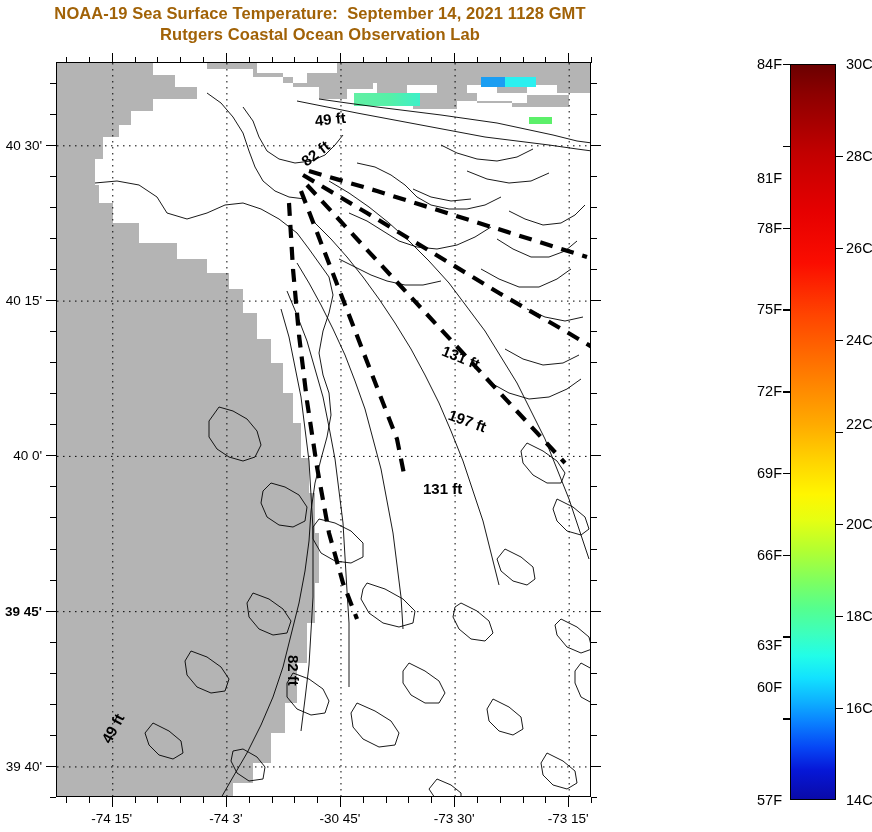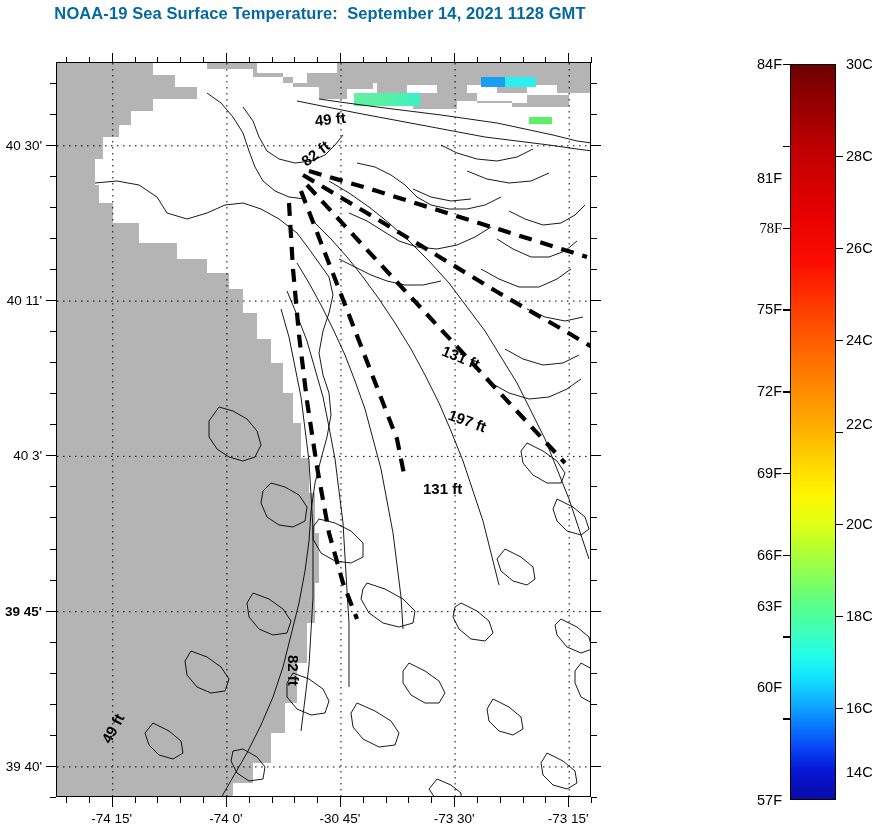--- a/index.html
+++ b/index.html
@@ -5,21 +5,21 @@
   html,body{margin:0;padding:0;background:#ffffff;}
   body{
     width:872px;height:832px;position:relative;overflow:hidden;
     font-family:"Liberation Sans","DejaVu Sans",sans-serif;
     -webkit-font-smoothing:none;
   }
 
   
   #title-block{
     position:absolute;left:0;top:3px;width:640px;text-align:center;
-    color:#0369a1;font-weight:bold;font-size:16.5px;line-height:21px;
+    color:#a16207;font-weight:bold;font-size:16.5px;line-height:21px;
     letter-spacing:0.1px;
   }
   #title-line1{white-space:pre;}
   #title-line2{white-space:pre;}
 
   
   #map-frame{
     position:absolute;left:56px;top:62px;width:535px;height:735px;
     border:1.2px solid #000;box-sizing:border-box;background:#ffffff;
     overflow:hidden;
@@ -88,20 +88,21 @@
     position:absolute;font-size:15px;font-weight:bold;color:#000;
     white-space:nowrap;transform-origin:left top;
     font-family:"Liberation Sans",sans-serif;
   }
 </style>
 </head>
 <body>
 
 <div id="title-block">
   <div id="title-line1">NOAA-19 Sea Surface Temperature:  September 14, 2021 1128 GMT</div>
+  <div id="title-line2">Rutgers Coastal Ocean Observation Lab</div>
 </div>
 
 <div id="map-frame">
   <div id="map-clip">
     <svg id="map-svg" width="535" height="735" viewBox="0 0 535 735">
 
       <g fill="#b4b4b4" stroke="none">
         <path d="M0,0 L96,0 L96,12 L118,12 L118,24 L140,24 L140,36 L96,36 L96,48
                  L74,48 L74,62 L62,62 L62,74 L46,74 L46,96 L38,96 L38,122
                  L42,122 L42,140 L56,140 L56,160 L82,160 L82,180 L120,180
@@ -369,29 +370,29 @@
     <div class="tick tick-y" style="top: 207.042px; left: 0px;"></div>
     <div class="tick tick-y" style="top: 175.986px; left: 0px;"></div>
     <div class="tick tick-y" style="top: 144.93px; left: 0px;"></div>
     <div class="tick tick-y" style="top: 113.873px; left: 0px;"></div>
     <div class="tick tick-y major" style="top: 82.8169px; left: 0px;"></div>
     <div class="tick tick-y" style="top: 51.7606px; left: 0px;"></div>
     <div class="tick tick-y" style="top: 20.7042px; left: 0px;"></div>
   </div>
 <div id="xlabels">
     <div class="xlabel" style="left: 111.78px; top: 811px;">-74 15'</div>
-    <div class="xlabel" style="left: 225.88px; top: 811px;">-74 0'</div>
+    <div class="xlabel" style="left: 225.88px; top: 811px;">-74 3'</div>
     <div class="xlabel" style="left: 339.98px; top: 811px;">-30 45'</div>
     <div class="xlabel" style="left: 454.08px; top: 811px;">-73 30'</div>
     <div class="xlabel" style="left: 568.18px; top: 811px;">-73 15'</div>
   </div>
 <div id="ylabels">
     <div class="ylabel" style="top: 144.817px; left: 0px; width: 42px;">40 30'</div>
-    <div class="ylabel" style="top: 300.099px; left: 0px; width: 42px;">40 11'</div>
-    <div class="ylabel" style="top: 455.38px; left: 0px; width: 42px;">40 3'</div>
+    <div class="ylabel" style="top: 300.099px; left: 0px; width: 42px;">40 15'</div>
+    <div class="ylabel" style="top: 455.38px; left: 0px; width: 42px;">40 0'</div>
     <div class="ylabel" style="top: 610.662px; left: 0px; width: 42px; font-weight: bold;">39 45'</div>
     <div class="ylabel" style="top: 765.944px; left: 0px; width: 42px;">39 40'</div>
   </div>
 
 <div id="colorbar-wrap">
   <div id="colorbar"></div>
   <div id="cb-c-ticks">
       <div class="cb-lab-r" style="top: 0px;">30C</div>
       <div class="cb-tick-r" style="top: 92px;"></div>
       <div class="cb-lab-r" style="top: 92px;">28C</div>
@@ -400,36 +401,36 @@
       <div class="cb-tick-r" style="top: 276px;"></div>
       <div class="cb-lab-r" style="top: 276px;">24C</div>
       <div class="cb-tick-r" style="top: 368px;"></div>
       <div class="cb-lab-r" style="top: 360px;">22C</div>
       <div class="cb-tick-r" style="top: 460px;"></div>
       <div class="cb-lab-r" style="top: 460px;">20C</div>
       <div class="cb-tick-r" style="top: 552px;"></div>
       <div class="cb-lab-r" style="top: 552px;">18C</div>
       <div class="cb-tick-r" style="top: 644px;"></div>
       <div class="cb-lab-r" style="top: 644px;">16C</div>
-      <div class="cb-lab-r" style="top: 708px; text-align: right;">14C</div>
+      <div class="cb-lab-r" style="top: 736px; text-align: right;">14C</div>
     </div>
   <div id="cb-f-ticks">
       <div class="cb-tick-l" style="top: 0px;"></div>
       <div class="cb-lab-l" style="top: 0px;">84F</div>
       <div class="cb-tick-l" style="top: 81.7778px;"></div>
       <div class="cb-lab-l" style="top: 81.7778px; margin-top: 32px;">81F</div>
       <div class="cb-tick-l" style="top: 163.556px;"></div>
-      <div class="cb-lab-l" style="top: 163.556px; font-family: Liberation Serif, serif;">78F</div>
+      <div class="cb-lab-l" style="top: 163.556px;">78F</div>
       <div class="cb-tick-l" style="top: 245.333px;"></div>
       <div class="cb-lab-l" style="top: 245.333px;">75F</div>
       <div class="cb-tick-l" style="top: 327.111px;"></div>
       <div class="cb-lab-l" style="top: 327.111px;">72F</div>
       <div class="cb-tick-l" style="top: 408.889px;"></div>
       <div class="cb-lab-l" style="top: 408.889px;">69F</div>
       <div class="cb-tick-l" style="top: 490.667px;"></div>
       <div class="cb-lab-l" style="top: 490.667px;">66F</div>
       <div class="cb-tick-l" style="top: 572.444px;"></div>
-      <div class="cb-lab-l" style="top: 542px;">63F</div>
+      <div class="cb-lab-l" style="top: 581px;">63F</div>
       <div class="cb-tick-l" style="top: 654.222px;"></div>
       <div class="cb-lab-l" style="top: 623px;">60F</div>
       <div class="cb-lab-l" style="top: 736px;">57F</div>
     </div>
 </div>
 
 </body></html>

